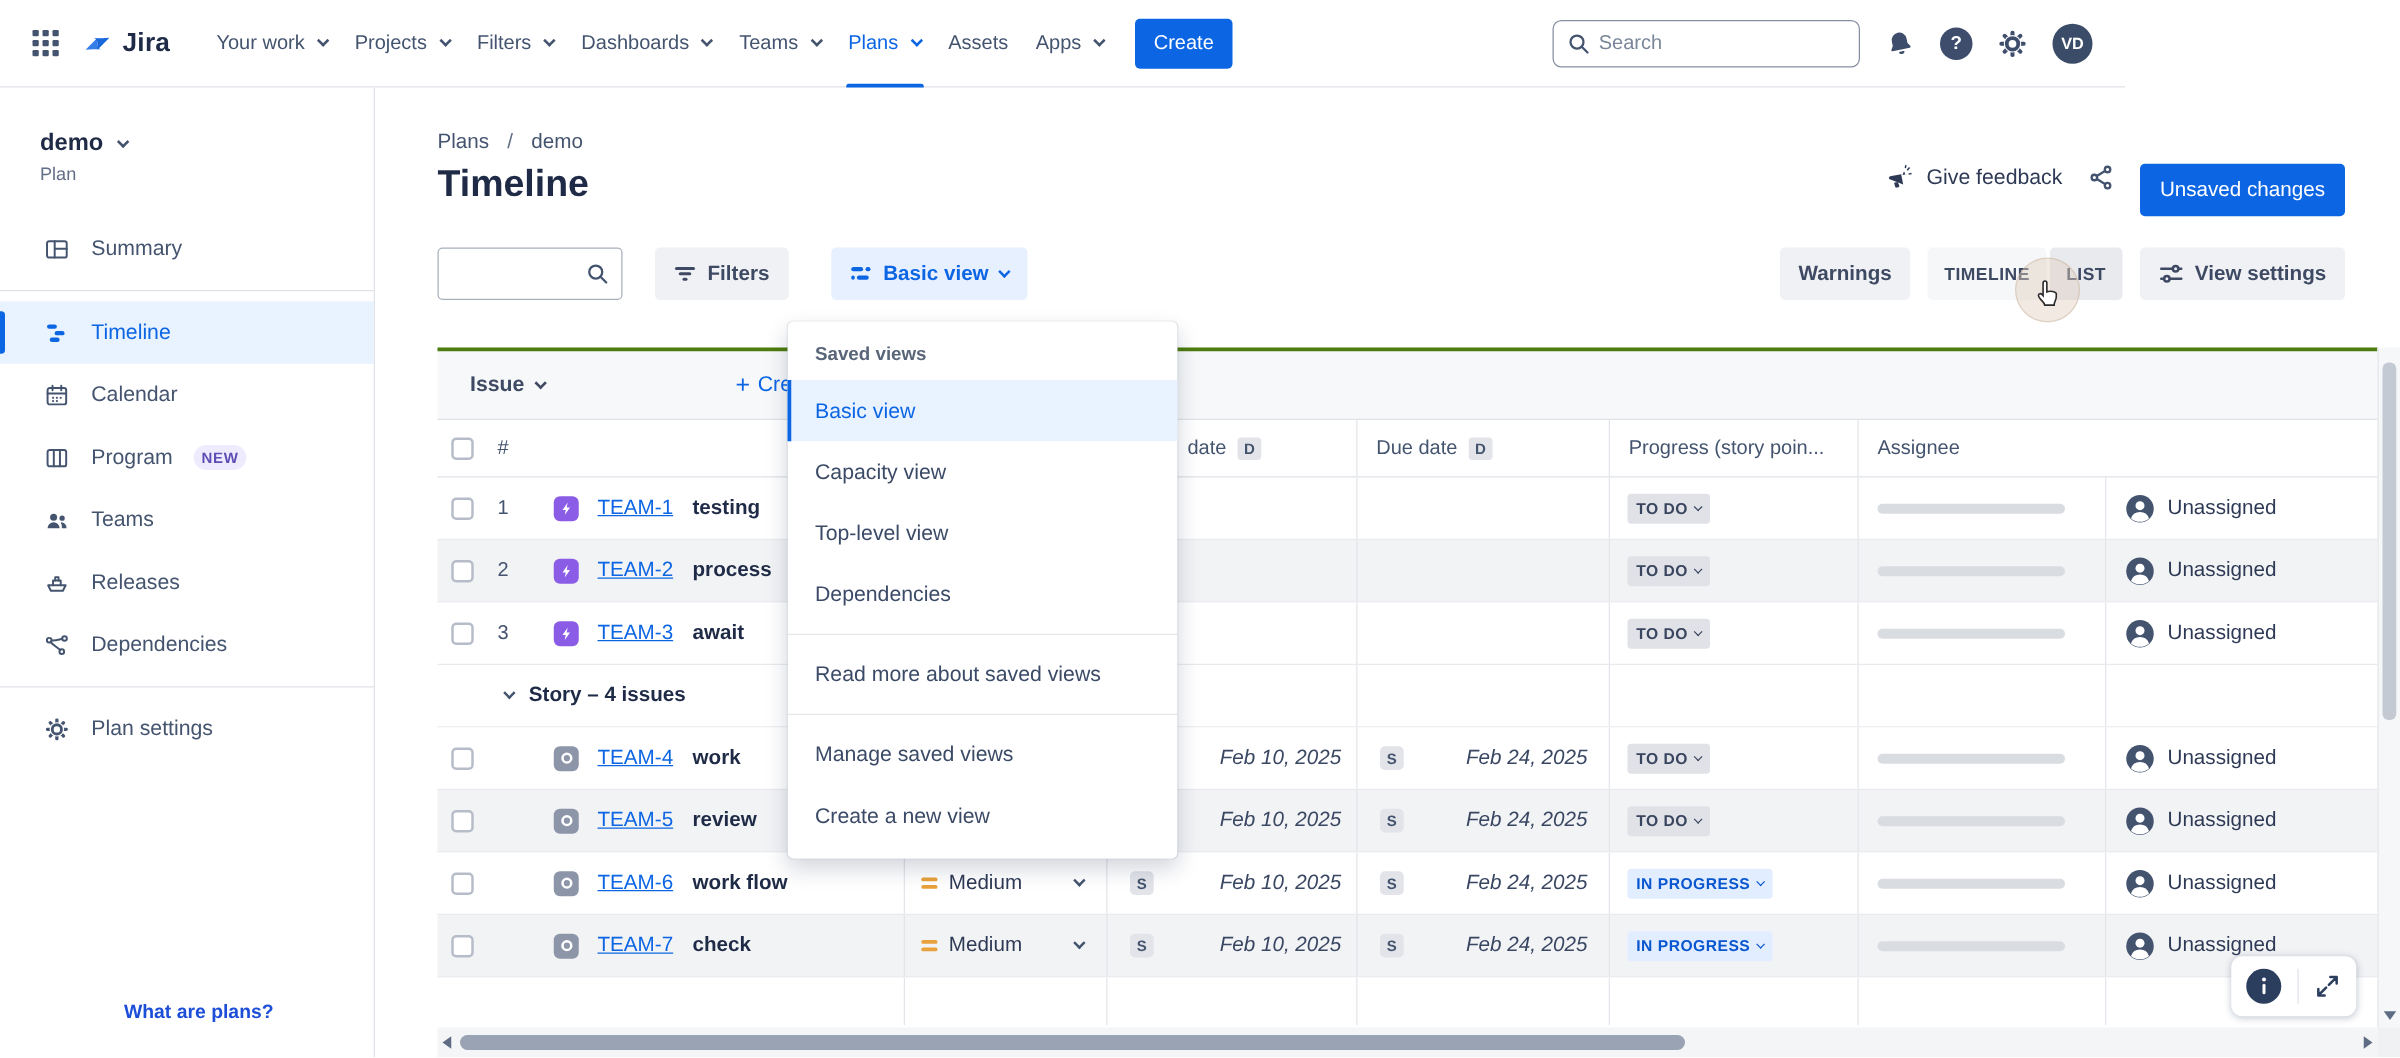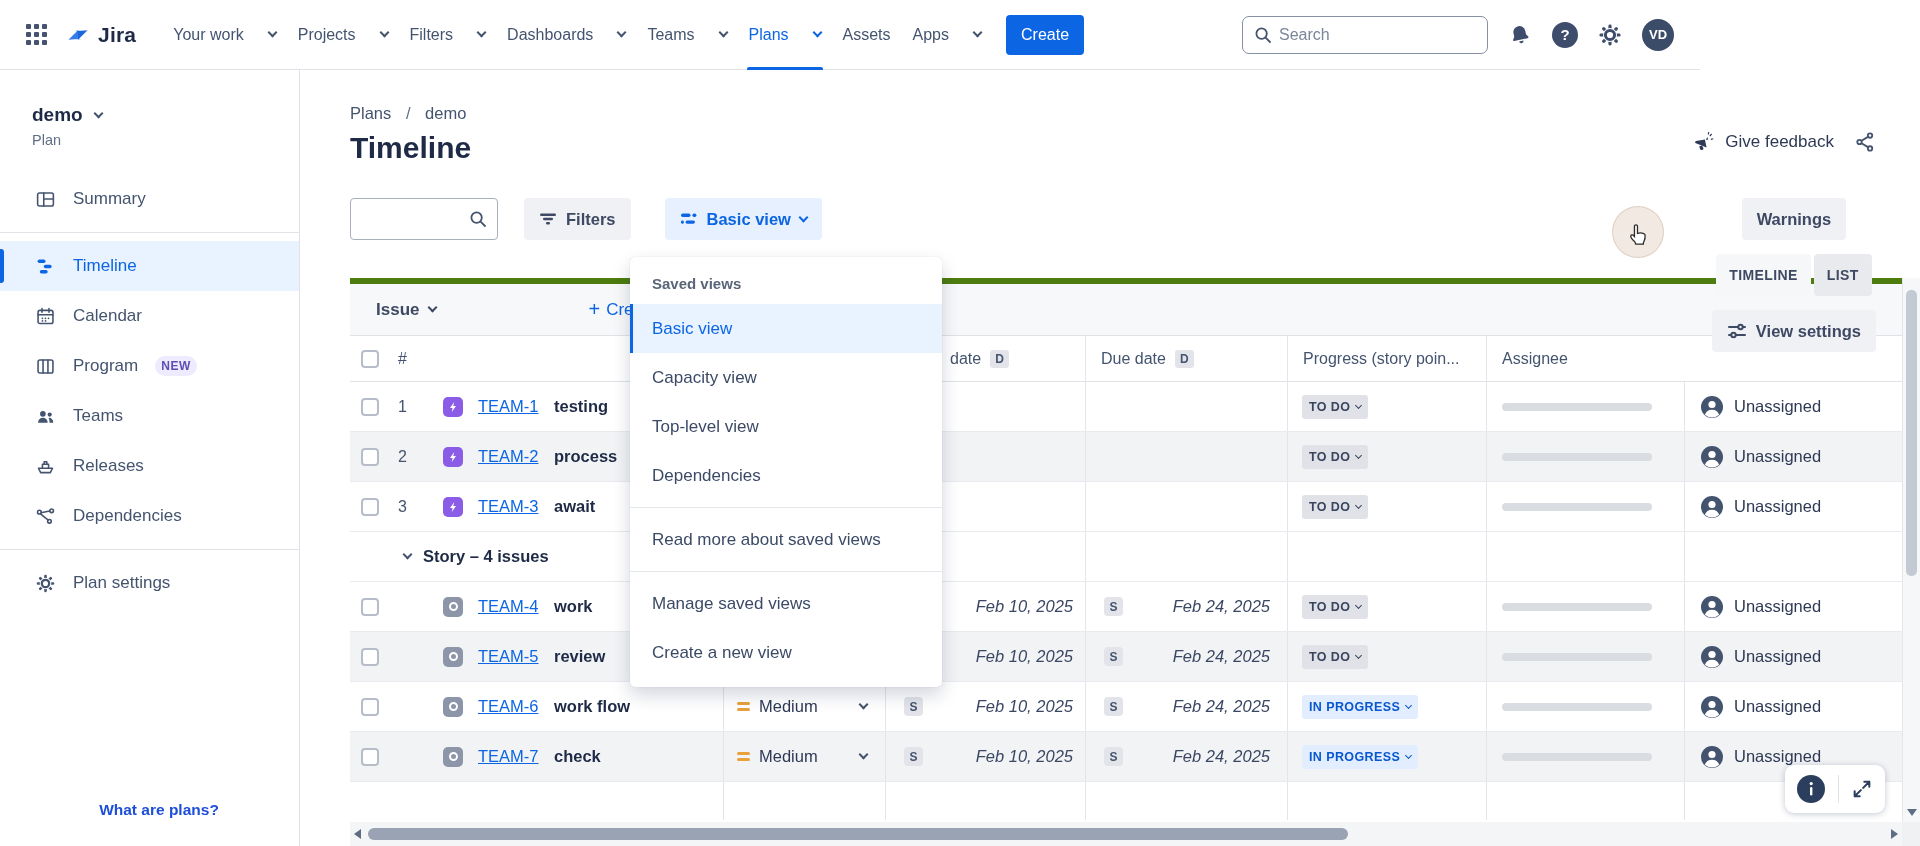--- a/index.html
+++ b/index.html
@@ -12,21 +12,21 @@
         border-bottom:2px solid currentColor;transform:rotate(45deg);margin-top:-4px;}
   .chev.sm{width:5px;height:5px;border-width:1.6px;margin-top:-2px;}
 
   
   .topnav{position:absolute;left:0;top:0;width:1700px;height:70px;display:flex;align-items:center;
           padding:0 26px;border-bottom:1px solid #E0E2E7;background:#fff;z-index:30;}
   .appgrid{display:grid;grid-template-columns:repeat(3,5px);grid-gap:3px;margin-right:18px;cursor:pointer;}
   .appgrid i{width:5px;height:5px;background:#44546F;border-radius:1px;}
   .logo{display:flex;align-items:center;gap:7px;margin-right:26px;}
   .logo-text{font-size:21px;font-weight:700;color:#1E2A46;letter-spacing:.2px;}
-  .nav-item{position:relative;height:70px;display:flex;align-items:center;gap:25px;padding:0 11px;
+  .nav-item{position:relative;height:70px;display:flex;align-items:center;gap:11px;padding:0 11px;
             font-size:16px;color:#44546F;cursor:pointer;white-space:nowrap;}
   .nav-item.active{color:var(--accent);}
   .nav-item.active::after{content:"";position:absolute;left:9px;right:9px;bottom:0;height:3px;
             background:var(--accent);border-radius:2px 2px 0 0;}
   .create-btn{margin-left:14px;height:40px;padding:0 15px;border:none;border-radius:4px;
             background:var(--accent);color:#fff;font-size:16px;font-weight:500;cursor:pointer;
             font-family:inherit;}
   .nav-right{margin-left:auto;display:flex;align-items:center;gap:20px;}
   .nav-search{position:relative;width:246px;}
   .nav-search input{width:246px;height:38px;border:1px solid #8590A2;border-radius:7px;
@@ -73,31 +73,31 @@
   
   .toolbar-left{position:absolute;left:350px;top:198px;display:flex;align-items:center;z-index:5;}
   .tb-search{position:relative;width:148px;height:42px;}
   .tb-search input{width:148px;height:42px;border:1px solid #A8B0BC;border-radius:4px;padding:0 34px 0 10px;
            font-size:16px;outline:none;font-family:inherit;}
   .tb-search .mag{position:absolute;right:10px;top:11px;}
   .tb-btn{height:42px;display:flex;align-items:center;gap:9px;padding:0 15px;border-radius:4px;
            background:#F0F1F4;color:#3E4A63;font-size:16.5px;font-weight:600;cursor:pointer;white-space:nowrap;}
   .tb-btn.filters{margin-left:26px;}
   .tb-btn.viewsel{margin-left:34px;background:#E7F0FE;color:var(--accent);}
-  .toolbar-right{position:absolute;right:44px;top:198px;display:flex;align-items:center;gap:14px;z-index:5;flex-direction:column;}
+  .toolbar-right{position:absolute;right:44px;top:198px;display:flex;align-items:center;gap:14px;z-index:5;}
   .mode-toggle{display:flex;gap:3px;}
   .mode-chip{height:42px;display:flex;align-items:center;padding:0 13px;border-radius:4px;font-size:14px;
            font-weight:700;letter-spacing:.4px;color:#3E4A63;cursor:pointer;}
   .mode-chip.timeline{background:#F6F7F8;}
   .mode-chip.list{background:#E8EAEE;}
 
   
   .grid-cols{display:grid;grid-template-columns:36px 50px 34px 82px 171px 162px 200px 202px 199px 198px 218px;}
   .issue-bar{position:absolute;left:350px;top:278px;width:1552px;height:58px;background:#F7F8F9;
-           border-top:6px solid #4d7c0f;border-bottom:1px solid #E0E2E7;display:flex;align-items:center;z-index:4;}
+           border-top:3px solid #4d7c0f;border-bottom:1px solid #E0E2E7;display:flex;align-items:center;z-index:4;}
   .issue-dd{display:flex;align-items:center;gap:10px;margin-left:26px;font-size:17px;font-weight:600;
            color:#3E4A63;cursor:pointer;}
   .create-issue{display:flex;align-items:center;gap:6px;margin-left:152px;color:var(--accent);
            font-size:17px;font-weight:500;cursor:pointer;}
   .plus{font-size:20px;font-weight:500;}
   .thead{position:absolute;left:350px;top:336px;width:1552px;height:46px;background:#fff;
            border-bottom:1px solid #E0E2E7;z-index:4;}
   .thead>div{display:flex;align-items:center;font-size:16px;color:#44546F;}
   .th-pad{padding-left:15px;}
   .th-start{padding-left:64px;}
@@ -405,20 +405,21 @@
       <span>Give feedback</span>
     </div>
     <span class="share-ico">
       <svg width="22" height="22" viewBox="0 0 24 24" fill="none" stroke="#44546F" stroke-width="2">
         <circle cx="17.5" cy="5" r="2.4"></circle>
           <circle cx="6" cy="12" r="2.4"></circle>
           <circle cx="17.5" cy="19" r="2.4"></circle>
         <path d="M8.2 10.7l7-4.3M8.2 13.3l7 4.3"></path>
       </svg>
     </span>
+    <button class="unsaved-btn">Unsaved changes</button>
   </div>
 
   <div class="toolbar-left">
     <div class="tb-search">
       <input style="">
       <span class="mag">
         <svg width="20" height="20" viewBox="0 0 20 20" fill="none" stroke="#44546F" stroke-width="1.8">
           <circle cx="8.6" cy="8.6" r="5.2"></circle>
             <path d="M12.6 12.6 17 17" stroke-linecap="round"></path>
         </svg>

